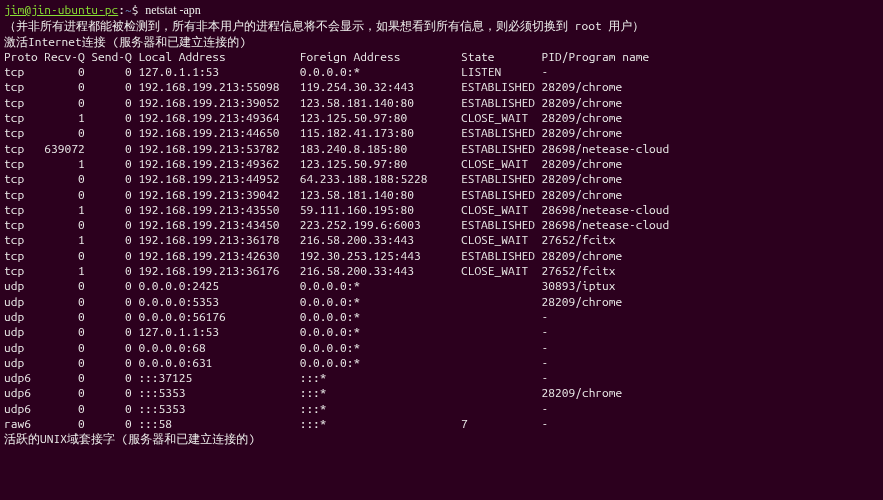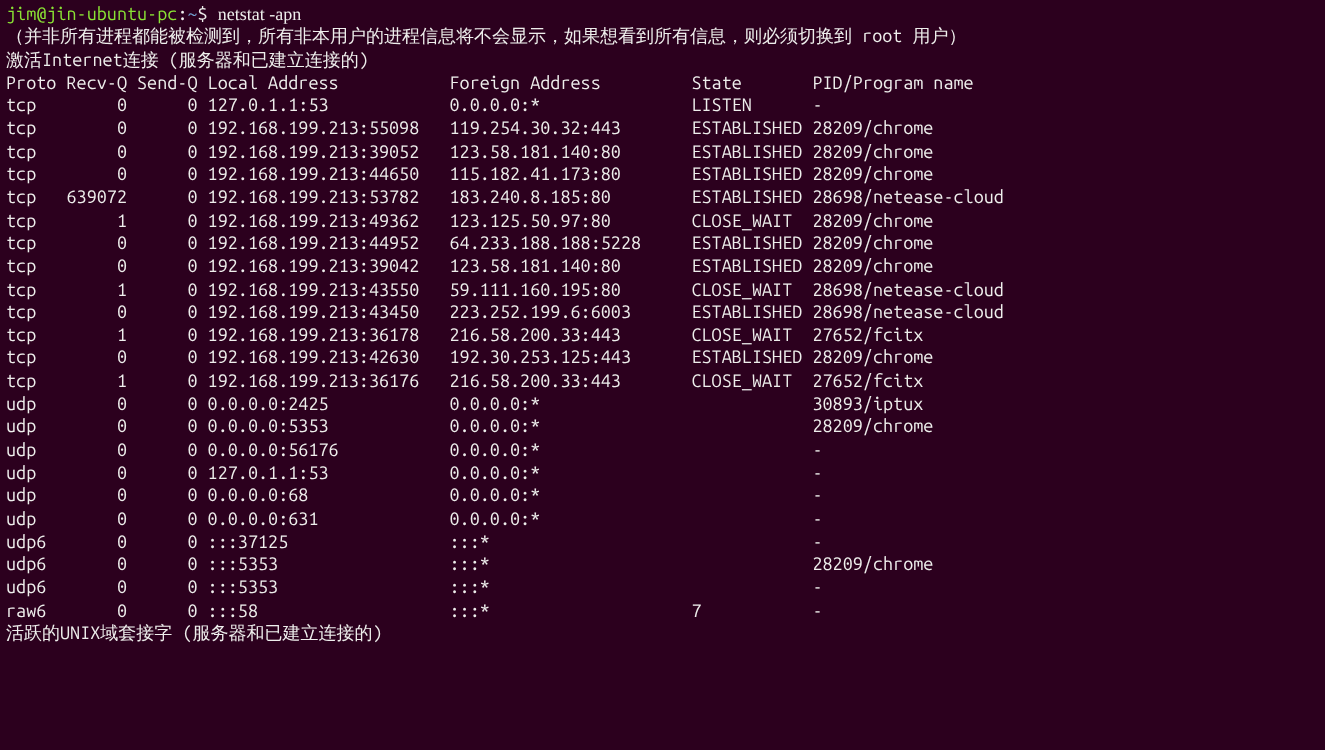--- a/index.html
+++ b/index.html
@@ -8,36 +8,37 @@
     color: #eeeeec;
     font-family: "Ubuntu Mono", "DejaVu Sans Mono", monospace;
     font-size: 12px;
     line-height: 15.3px;
     width: 883px;
     height: 500px;
     overflow: hidden;
     padding: 2px 4px;
   }
   .line { white-space: pre; }
-  .prompt-user { color: #8ae234; }
+  .prompt-user { color: #8ae234; text-decoration: underline; }
   .prompt-sep { color: #eeeeec; }
   .prompt-path { color: #729fcf; }
   .cmd { color: #eeeeec; font-family: Liberation Serif, serif; }
 </style>
 </head>
 <body>
 
 <div class="line"><span class="prompt-user">jim@jin-ubuntu-pc</span><span class="prompt-sep">:</span><span class="prompt-path">~</span><span class="prompt-sep">$</span> <span class="cmd">netstat -apn</span></div>
 <div class="line">（并非所有进程都能被检测到，所有非本用户的进程信息将不会显示，如果想看到所有信息，则必须切换到 root 用户）</div>
 <div class="line">激活Internet连接 (服务器和已建立连接的)</div>
 <div class="line">Proto Recv-Q Send-Q Local Address           Foreign Address         State       PID/Program name</div>
 <div id="internet-rows">
     <div class="line">tcp        0      0 127.0.1.1:53            0.0.0.0:*               LISTEN      -               </div>
     <div class="line">tcp        0      0 192.168.199.213:55098   119.254.30.32:443       ESTABLISHED 28209/chrome    </div>
     <div class="line">tcp        0      0 192.168.199.213:39052   123.58.181.140:80       ESTABLISHED 28209/chrome    </div>
+    <div class="line">tcp        1      0 192.168.199.213:49364   123.125.50.97:80        CLOSE_WAIT  28209/chrome    </div>
     <div class="line">tcp        0      0 192.168.199.213:44650   115.182.41.173:80       ESTABLISHED 28209/chrome    </div>
     <div class="line">tcp   639072      0 192.168.199.213:53782   183.240.8.185:80        ESTABLISHED 28698/netease-cloud</div>
     <div class="line">tcp        1      0 192.168.199.213:49362   123.125.50.97:80        CLOSE_WAIT  28209/chrome    </div>
     <div class="line">tcp        0      0 192.168.199.213:44952   64.233.188.188:5228     ESTABLISHED 28209/chrome    </div>
     <div class="line">tcp        0      0 192.168.199.213:39042   123.58.181.140:80       ESTABLISHED 28209/chrome    </div>
     <div class="line">tcp        1      0 192.168.199.213:43550   59.111.160.195:80       CLOSE_WAIT  28698/netease-cloud</div>
     <div class="line">tcp        0      0 192.168.199.213:43450   223.252.199.6:6003      ESTABLISHED 28698/netease-cloud</div>
     <div class="line">tcp        1      0 192.168.199.213:36178   216.58.200.33:443       CLOSE_WAIT  27652/fcitx     </div>
     <div class="line">tcp        0      0 192.168.199.213:42630   192.30.253.125:443      ESTABLISHED 28209/chrome    </div>
     <div class="line">tcp        1      0 192.168.199.213:36176   216.58.200.33:443       CLOSE_WAIT  27652/fcitx     </div>

